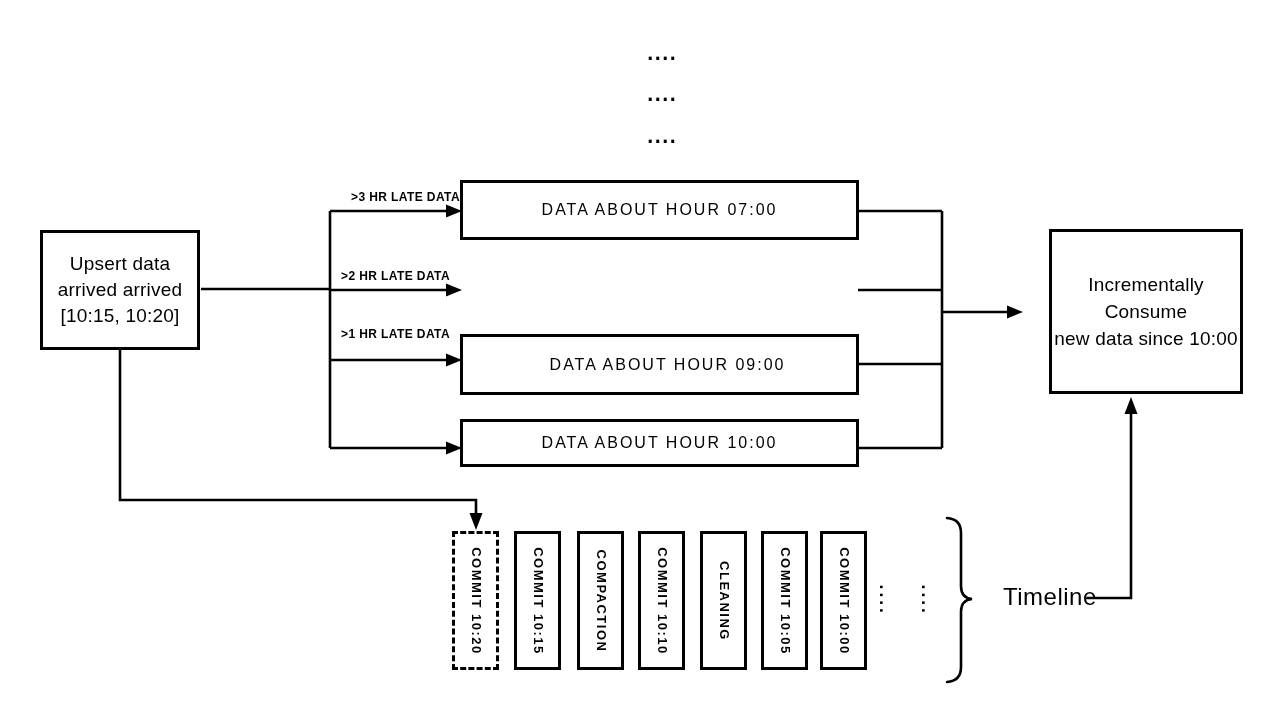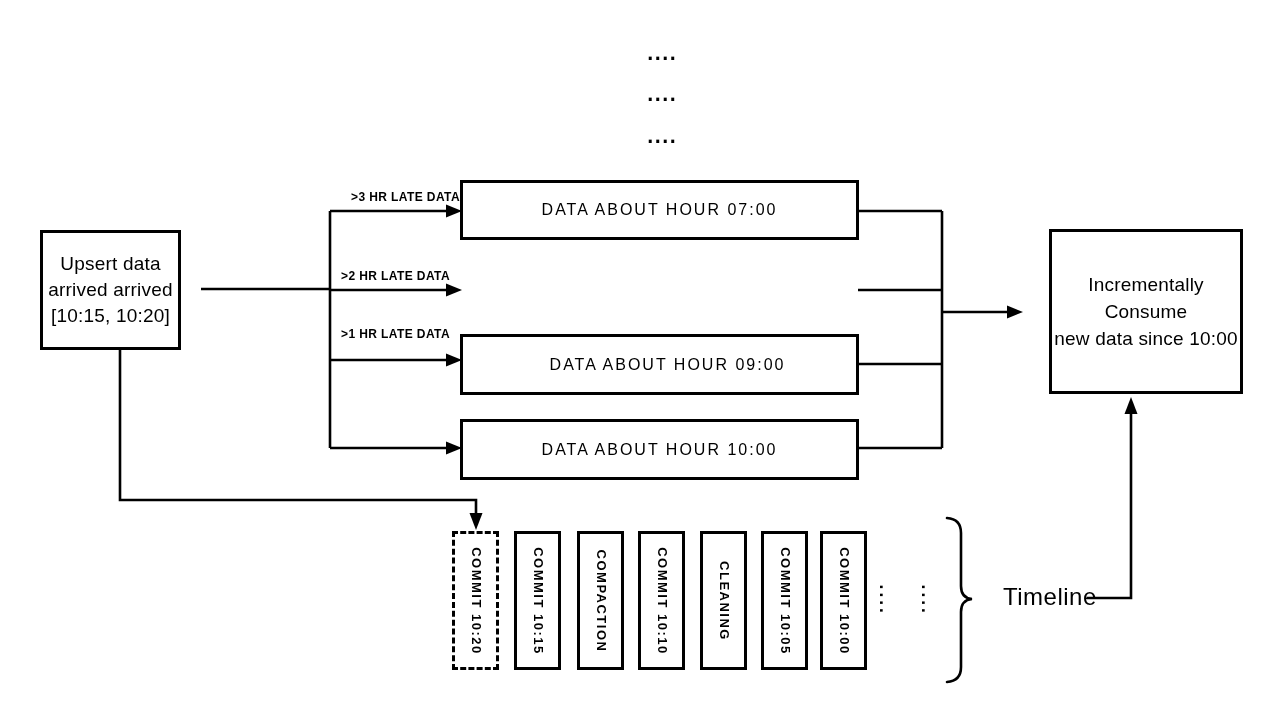--- a/index.html
+++ b/index.html
@@ -18,34 +18,34 @@
   .box {
     position: absolute;
     border: 3px solid #000;
     background: #fff;
     display: flex;
     flex-direction: column;
     align-items: center;
     justify-content: center;
     text-align: center;
   }
-  .upsert-box { left: 40px; top: 230px; width: 141px; height: 120px; }
+  .upsert-box { left: 40px; top: 230px; width: 160px; height: 120px; }
   .upsert-box .line { font-size: 19px; line-height: 26px; letter-spacing: 0.2px; }
 
   .data-box { left: 460px; width: 399px; }
   .data-box .label {
     font-weight: normal;
     font-size: 16px;
     letter-spacing: 2px;
     white-space: nowrap;
   }
   .data-box-1 { top: 180px; height: 60px; }
   .data-box-2 { top: 260px; height: 60px; }
   .data-box-3 { top: 334px; height: 61px; padding-left: 16px; }
-  .data-box-4 { top: 419px; height: 61px; justify-content: center; }
+  .data-box-4 { top: 419px; height: 48px; justify-content: center; }
 
   .consume-box { left: 1022px; top: 229px; width: 194px; height: 165px; margin-left: 27px; }
   .consume-box .line { font-size: 19px; line-height: 27px; letter-spacing: 0.2px; }
 
   .late-label {
     position: absolute;
     left: 341px;
     font-weight: bold;
     font-size: 12px;
     letter-spacing: 0.4px;

